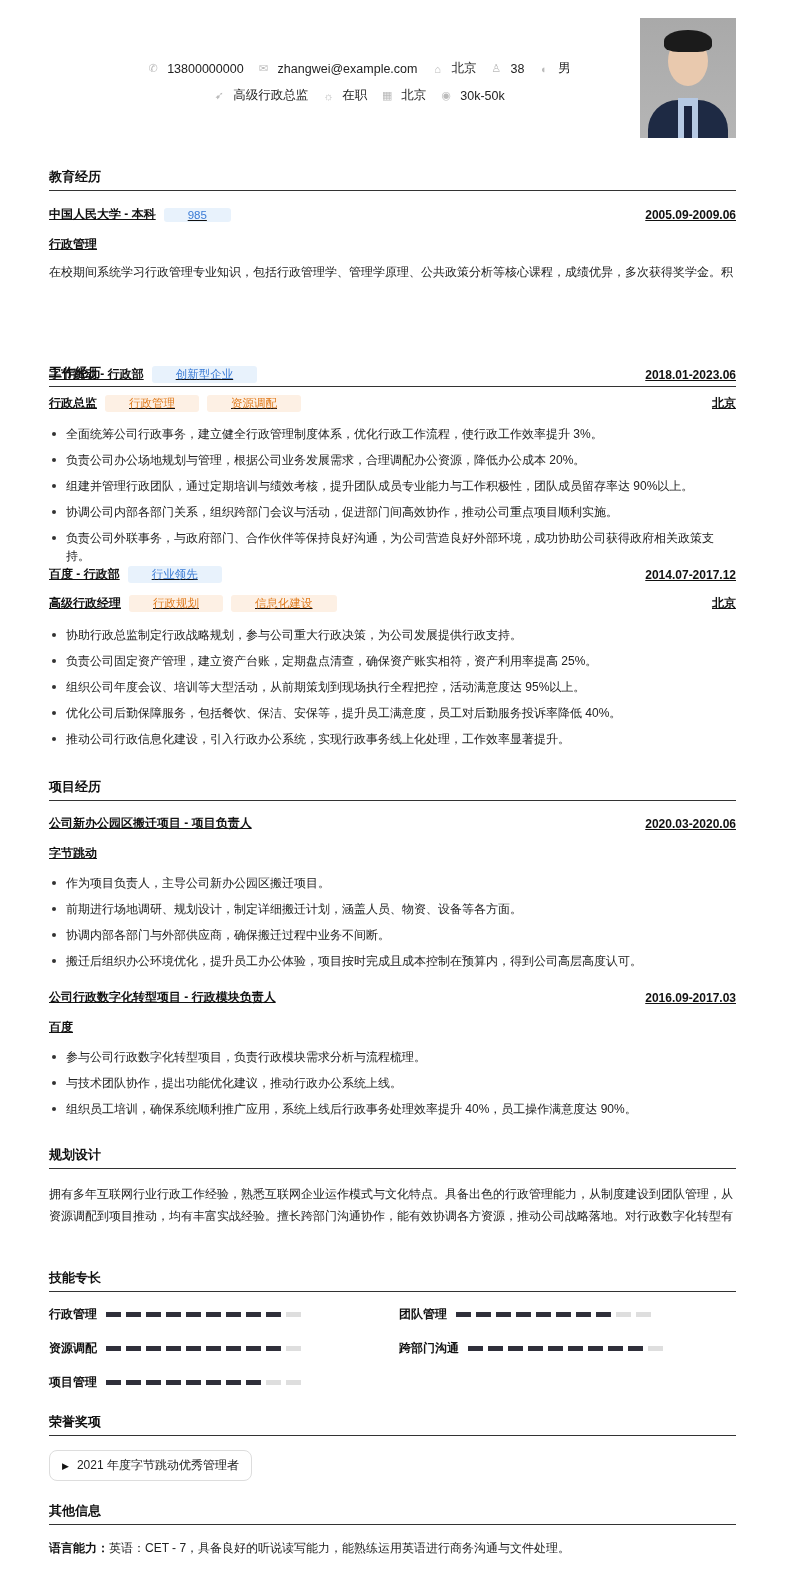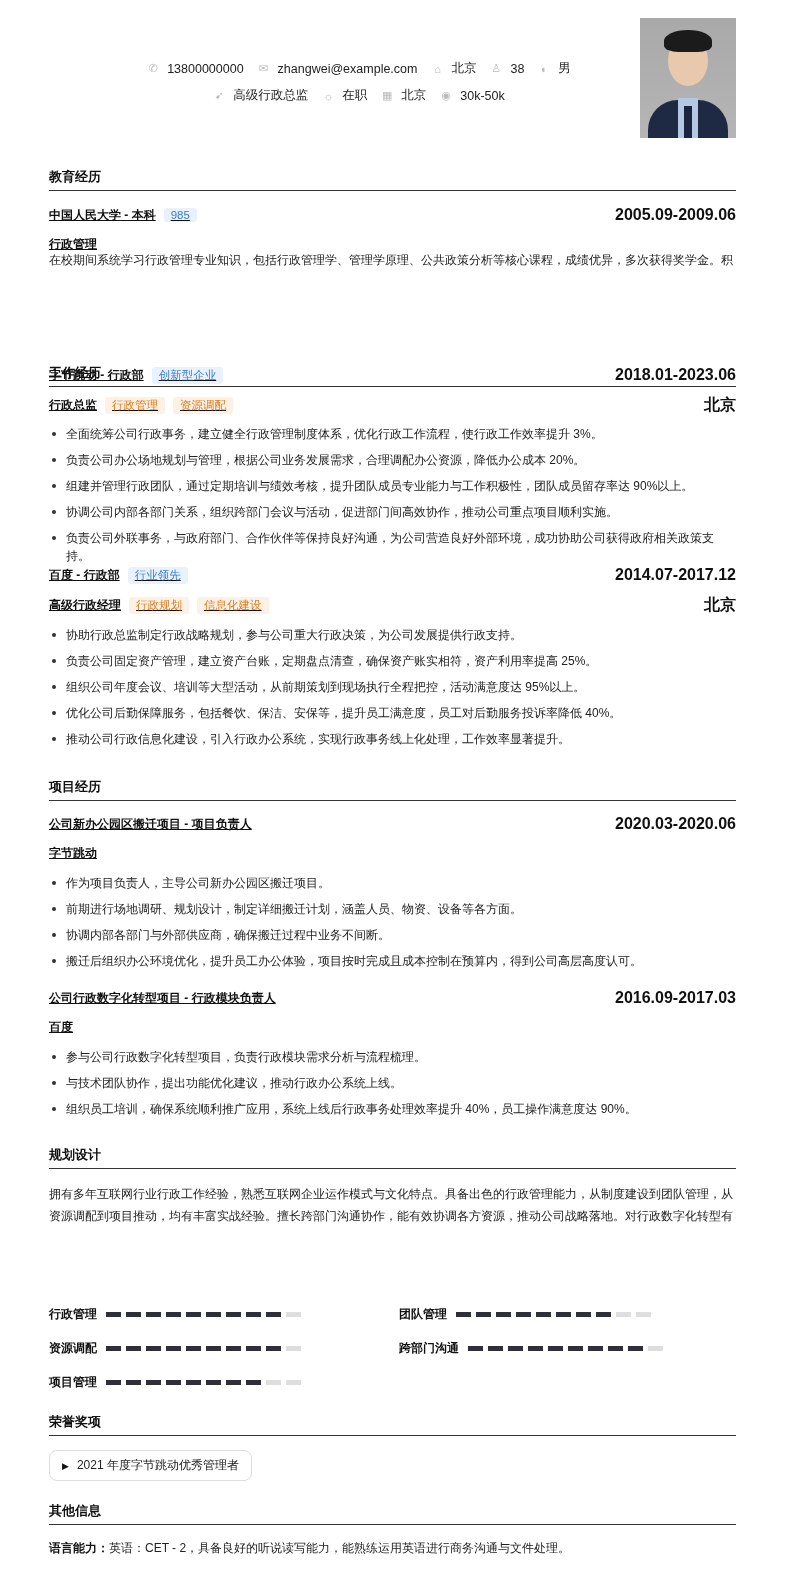--- a/index.html
+++ b/index.html
@@ -15,22 +15,22 @@
   .photo { position: absolute; left: 591px; top: 18px; width: 96px; height: 120px; background: linear-gradient(#a9a9a9, #b5b5b5); overflow: hidden; }
   .photo .face { position: absolute; left: 28px; top: 18px; width: 40px; height: 50px; border-radius: 50%; background: #e9c9ae; }
   .photo .hair { position: absolute; left: 24px; top: 12px; width: 48px; height: 22px; border-radius: 50% 50% 30% 30%; background: #1b1b1b; }
   .photo .suit { position: absolute; left: 8px; top: 82px; width: 80px; height: 50px; border-radius: 30px 30px 0 0; background: #1e2a44; }
   .photo .shirt { position: absolute; left: 38px; top: 80px; width: 20px; height: 40px; background: #b5c8e3; }
   .photo .tie { position: absolute; left: 44px; top: 88px; width: 8px; height: 36px; background: #1a2440; }
   .section { position: absolute; left: 0; width: 687px; }
   .sec-title { font-size: 13px; font-weight: bold; color: #111; padding-bottom: 4px; border-bottom: 1px solid #333; }
   .row { position: absolute; left: 0; width: 687px; display: flex; justify-content: space-between; align-items: center; }
   .row .left { display: flex; align-items: center; font-weight: bold; font-size: 12px; color: #111; text-decoration: underline; }
-  .row .right { font-weight: bold; font-size: 16px; color: #111; }
-  .tag { display: inline-block; font-weight: normal; font-size: 11.5px; padding: 1px 7px; border-radius: 3px; margin-left: 8px; }
+  .row .right { font-weight: bold; font-size: 12px; color: #111; text-decoration: underline; }
+  .tag { display: inline-block; font-weight: normal; font-size: 11.5px; padding: 1px 24px; border-radius: 3px; margin-left: 8px; }
   .tag.blue { background: #e8f2fc; color: #3a7bd5; }
   .tag.orange { background: #fdf0e4; color: #e07b1d; }
   .plain { position: absolute; left: 0; font-size: 12px; color: #222; line-height: 21px; width: 687px; }
   .bullets { position: absolute; left: 0; width: 687px; list-style: none; }
   .bullets li { position: relative; padding-left: 17px; height: 26px; line-height: 18px; font-size: 12px; color: #222; }
   .bullets li::before { content: ""; position: absolute; left: 3px; top: 7px; width: 4px; height: 4px; border-radius: 50%; background: #333; }
   .skill { position: absolute; display: flex; align-items: center; font-size: 12px; font-weight: bold; color: #111; }
   .bar { display: flex; gap: 5px; margin-left: 9px; }
   .seg { width: 15px; height: 5px; background: #2f2f3a; }
   .seg.off { background: #dedede; }
@@ -100,21 +100,21 @@
   <div class="row" style="top:206px;">
     <div class="left">
         <span>中国人民大学 - 本科</span>
         <span class="tag blue">985</span>
       </div>
     <div class="right">2005.09-2009.06</div>
   </div>
   <div class="row" style="top:236px;">
     <div class="left">行政管理</div>
   </div>
-  <div class="plain" style="top:250px;">
+  <div class="plain" style="top:262px;">
     <div>在校期间系统学习行政管理专业知识，包括行政管理学、管理学原理、公共政策分析等核心课程，成绩优异，多次获得奖学金。积</div>
   </div>
 
   <div class="section" style="top:328px;margin-top:36px;">
     <div class="sec-title">工作经历</div>
   </div>
   <div class="row" style="top:366px;">
     <div class="left">
         <span>字节跳动 - 行政部</span>
         <span class="tag blue">创新型企业</span>
@@ -191,20 +191,23 @@
   </ul>
 
   <div class="section" style="top:1146px;">
     <div class="sec-title">规划设计</div>
   </div>
   <div class="plain" style="top:1183px; line-height:22px;">
     <div>拥有多年互联网行业行政工作经验，熟悉互联网企业运作模式与文化特点。具备出色的行政管理能力，从制度建设到团队管理，从</div>
     <div>资源调配到项目推动，均有丰富实战经验。擅长跨部门沟通协作，能有效协调各方资源，推动公司战略落地。对行政数字化转型有</div>
   </div>
 
+  <div class="section" style="top:1269px;">
+    <div class="sec-title">技能专长</div>
+  </div>
   <div class="skill" style="left:0; top:1306px;">
     <span>行政管理</span>
       <div class="bar">
         <span class="seg"></span>
         <span class="seg"></span>
         <span class="seg"></span>
         <span class="seg"></span>
         <span class="seg"></span>
         <span class="seg"></span>
         <span class="seg"></span>
@@ -279,16 +282,16 @@
   </div>
   <div class="award">
     <span class="tri">▶</span>
     <span>2021 年度字节跳动优秀管理者</span>
   </div>
 
   <div class="section" style="top:1502px;">
     <div class="sec-title">其他信息</div>
   </div>
   <div class="other">
-    <b>语言能力：</b><span>英语：CET - 2，具备良好的听说读写能力，能熟练运用英语进行商务沟通与文件处理。</span>
+    <b>语言能力：</b><span>英语：CET - 7，具备良好的听说读写能力，能熟练运用英语进行商务沟通与文件处理。</span>
   </div>
 
 </div>
 
 </body></html>

